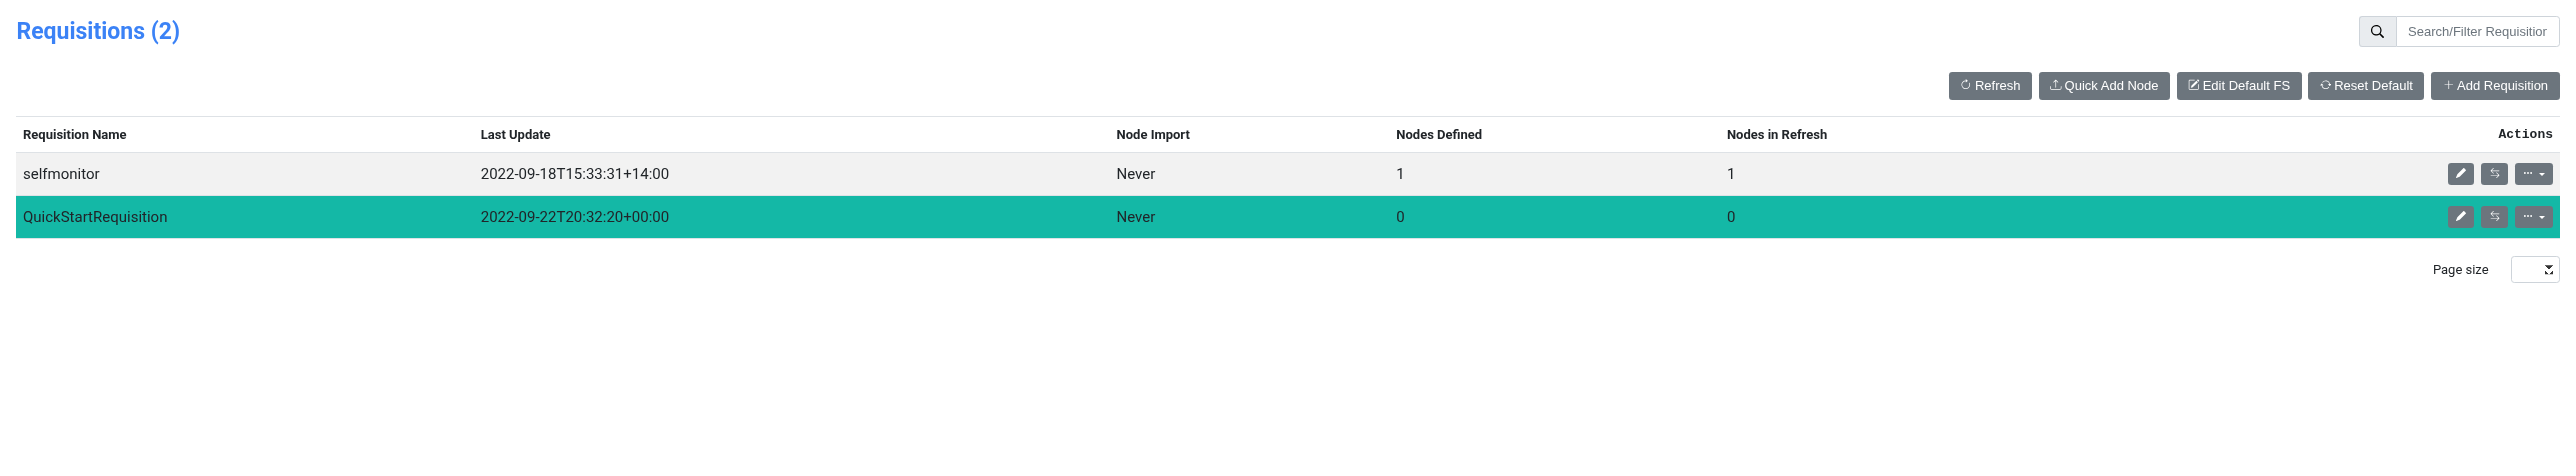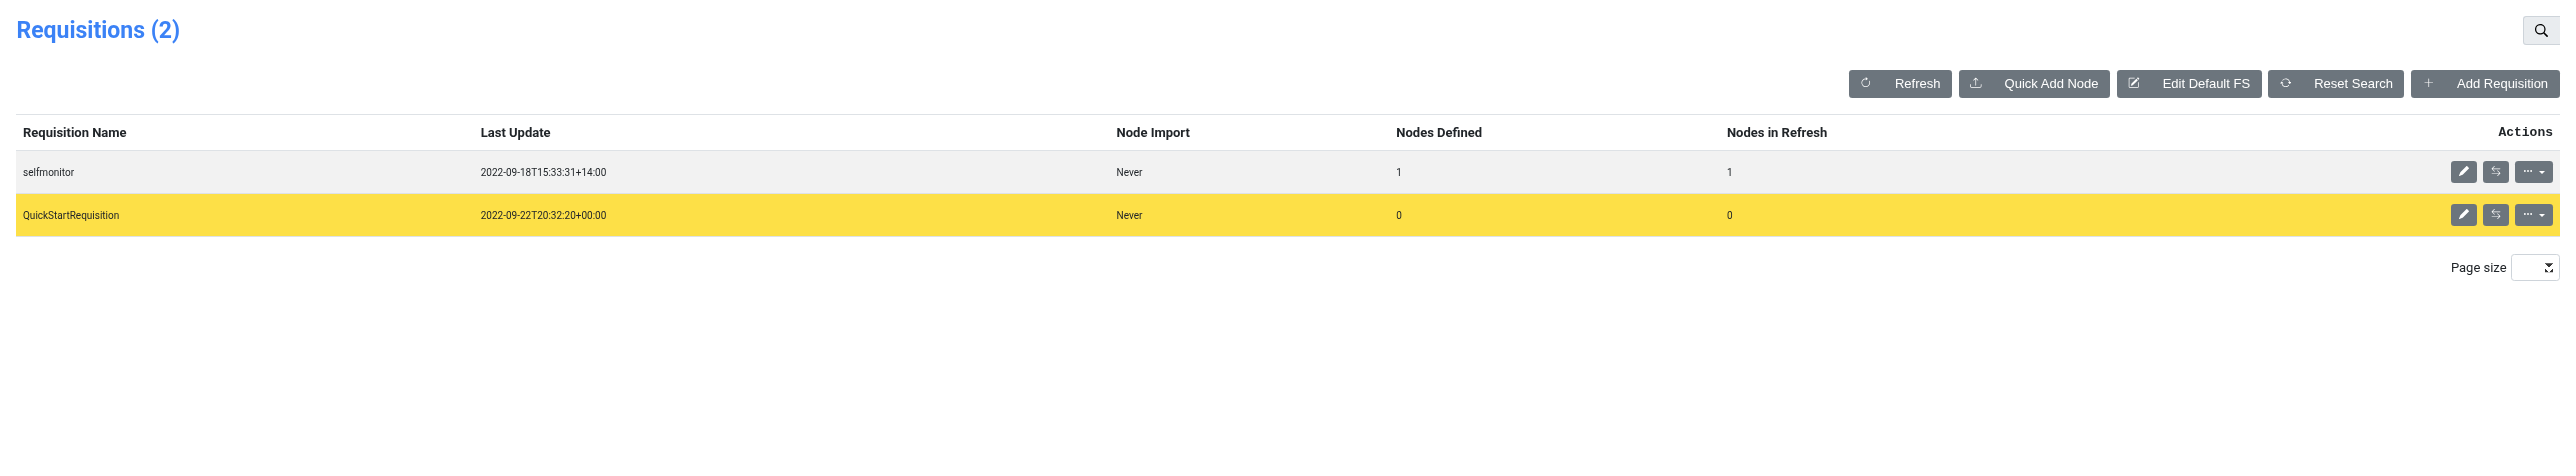--- a/index.html
+++ b/index.html
@@ -59,21 +59,21 @@
     .btn {
       background-color: #6c757d;
       color: #fff;
       border: none;
       border-radius: 3.3px;
       padding: 6.6px 11.5px;
       font-size: 13px;
       cursor: pointer;
       display: inline-flex;
       align-items: center;
-      gap: 23px;
+      gap: 3px;
     }
     .btn svg {
       fill: currentColor;
     }
     table {
       width: 100%;
       border-collapse: collapse;
       margin-bottom: 16.4px;
     }
     thead tr {
@@ -88,27 +88,27 @@
     }
     th.actions-col {
       text-align: right;
       font-family: Liberation Mono, monospace;
     }
     tbody tr {
       border-bottom: 0.8px solid #dee2e6;
     }
     td {
       padding: 10px 6.6px;
-      font-size: 10px;
+      font-size: 15px;
     }
     tr.row-normal {
       background-color: #f2f2f2;
     }
     tr.row-danger {
-      background-color: #fde047;
+      background-color: #14b8a6;
     }
     .actions-cell {
       text-align: right;
       white-space: nowrap;
     }
     .icon-btn {
       background-color: #6c757d;
       color: #fff;
       border: none;
       border-radius: 3.3px;
@@ -117,21 +117,21 @@
       font-size: 11.5px;
       display: inline-flex;
       align-items: center;
       gap: 3.3px;
       margin-left: 3.3px;
     }
     .footer-row {
       display: flex;
       justify-content: flex-end;
       align-items: center;
-      gap: 4px;
+      gap: 22px;
     }
     .page-size-label {
       font-size: 13px;
     }
     .page-size-select {
       border: 0.8px solid #ced4da;
       border-radius: 3.3px;
       padding: 5px 18px 5px 8.2px;
       font-size: 13px;
       background: #fff;
@@ -172,20 +172,21 @@
 <body>
 
 <div class="header-row">
   <h2 class="page-title">Requisitions (2)</h2>
   <div class="search-group">
     <span class="search-icon-box">
       <svg width="13" height="13" viewBox="0 0 16 16">
           <path d="M11.742 10.344a6.5 6.5 0 1 0-1.397 1.398h-.001l3.85 3.85a1 1 0 0 0 1.415-1.414l-3.85-3.85zm-5.242 1.106a5 5 0 1 1 0-10 5 5 0 0 1 0 10z"></path>
         </svg>
     </span>
+    <input type="text" class="search-input" placeholder="Search/Filter Requisition" style="">
   </div>
 </div>
 
 <div class="toolbar-row">
   <button class="btn">
     <span>
       <svg width="11.5" height="11.5" viewBox="0 0 16 16">
           <path d="M8 3a5 5 0 1 0 4.546 2.914.5.5 0 0 1 .908-.417A6 6 0 1 1 8 2v1z"></path>
           <path d="M8 4.466V.534a.25.25 0 0 1 .41-.192l2.36 1.966c.12.1.12.284 0 .384L8.41 4.658A.25.25 0 0 1 8 4.466z"></path>
         </svg>
@@ -210,21 +211,21 @@
     </span>
     <span>Edit Default FS</span>
   </button>
   <button class="btn">
     <span>
       <svg width="11.5" height="11.5" viewBox="0 0 16 16">
           <path d="M11.534 7h3.932a.25.25 0 0 1 .192.41l-1.966 2.36a.25.25 0 0 1-.384 0l-1.966-2.36a.25.25 0 0 1 .192-.41zm-11 2h3.932a.25.25 0 0 0 .192-.41L2.692 6.23a.25.25 0 0 0-.384 0L.342 8.59A.25.25 0 0 0 .534 9z"></path>
           <path d="M8 3c-1.552 0-2.94.707-3.857 1.818a.5.5 0 1 1-.771-.636A6.002 6.002 0 0 1 13.917 7H12.9A5.002 5.002 0 0 0 8 3zM3.1 9a5.002 5.002 0 0 0 8.757 2.182.5.5 0 1 1 .771.636A6.002 6.002 0 0 1 2.083 9H3.1z"></path>
         </svg>
     </span>
-    <span>Reset Search</span>
+    <span>Reset Default</span>
   </button>
   <button class="btn">
     <span>
       <svg width="11.5" height="11.5" viewBox="0 0 16 16">
           <path d="M8 2a.5.5 0 0 1 .5.5v5h5a.5.5 0 0 1 0 1h-5v5a.5.5 0 0 1-1 0v-5h-5a.5.5 0 0 1 0-1h5v-5A.5.5 0 0 1 8 2z"></path>
         </svg>
     </span>
     <span>Add Requisition</span>
   </button>
 </div>

